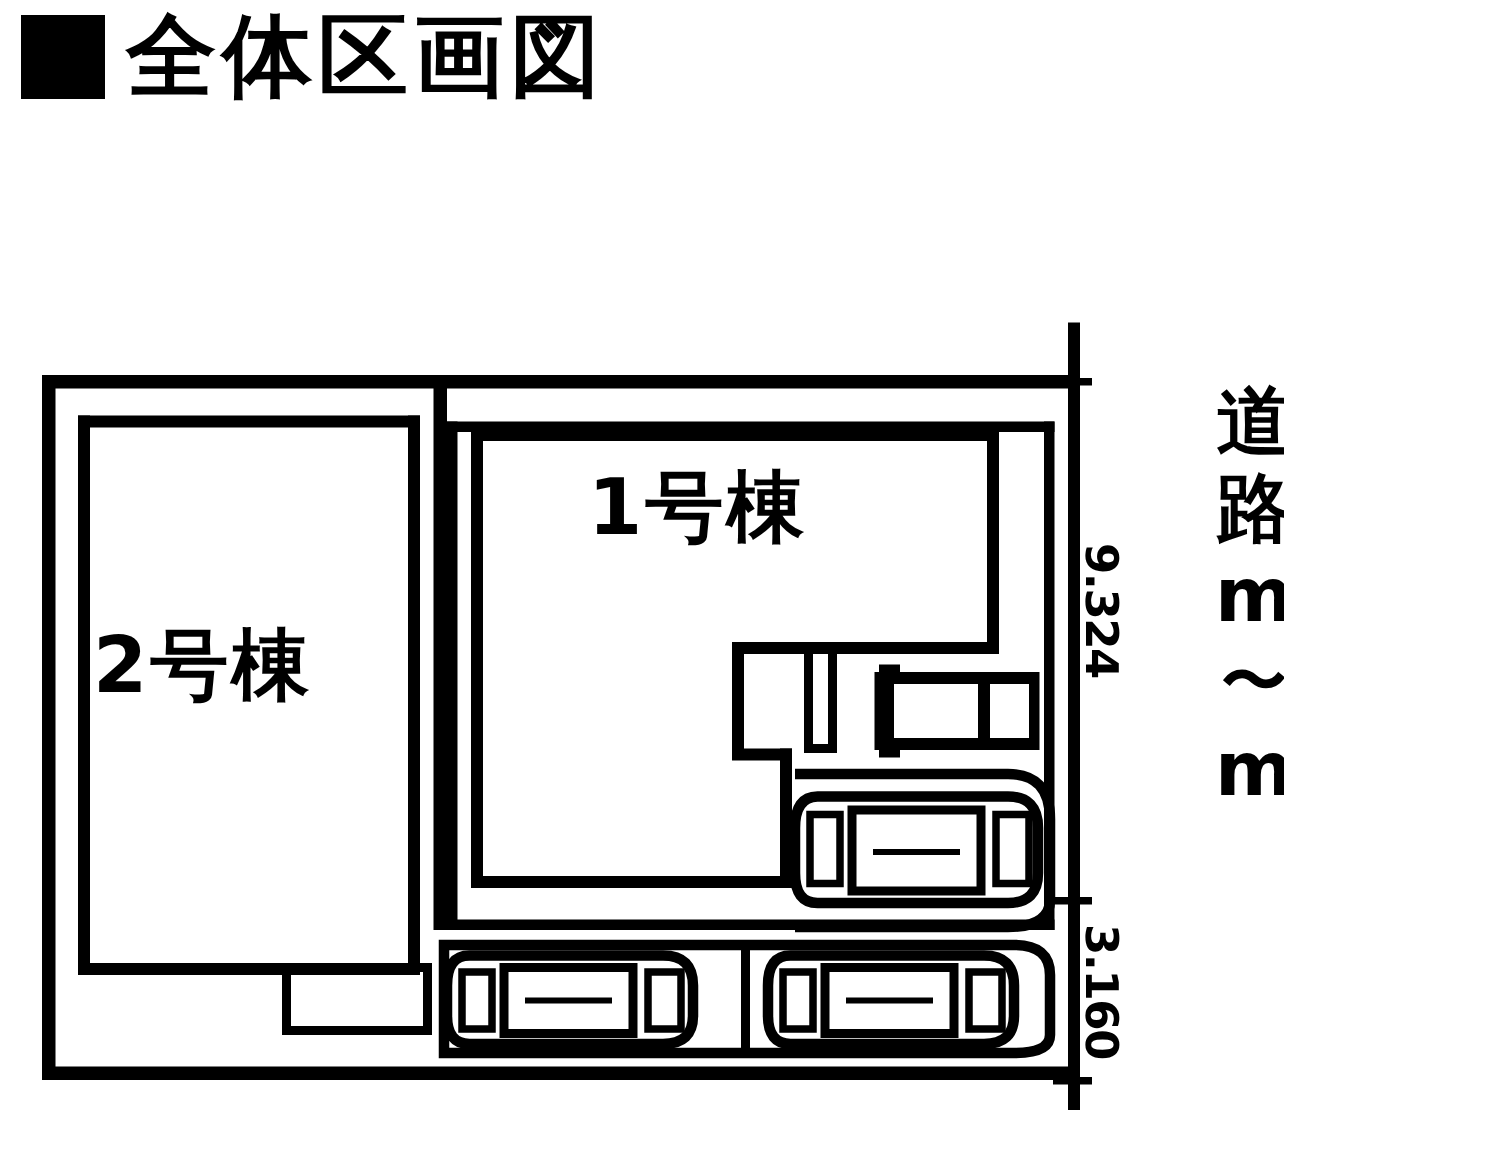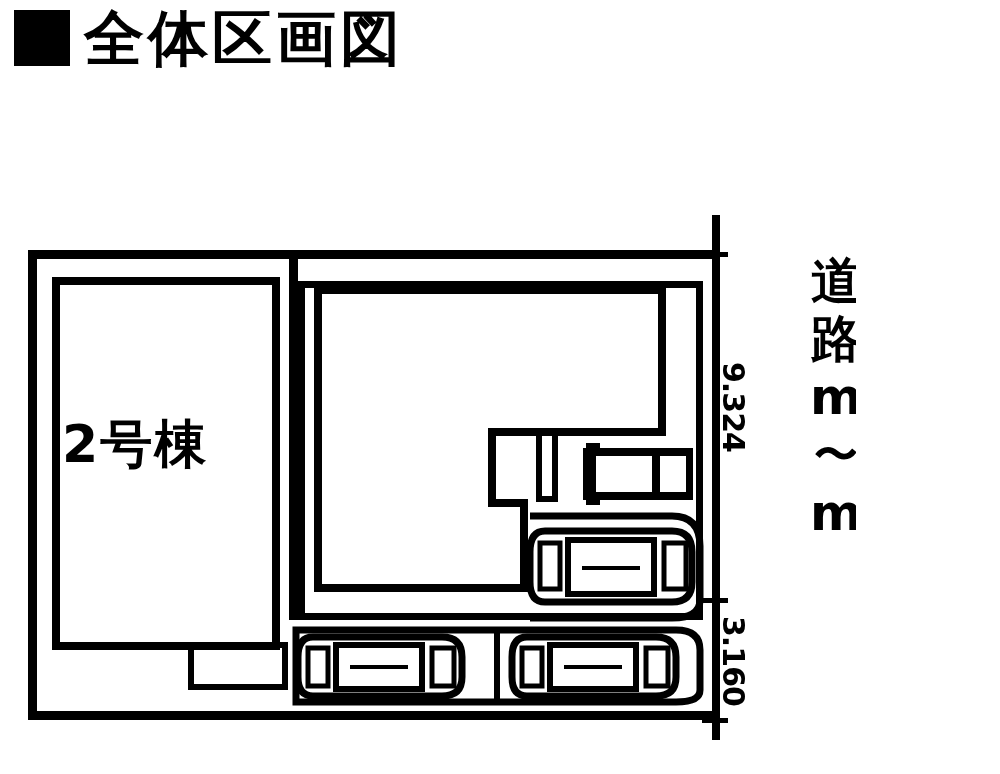--- a/index.html
+++ b/index.html
@@ -246,20 +246,21 @@
     <g>
       <path d="M527 637 Q512 637 512 657 L512 677 Q512 696 527 696 L656 696 Q676 696 676 677 L676 657 Q676 637 656 637 Z" fill="none" stroke="#000" stroke-width="7"></path>
       <rect x="550" y="645" width="86" height="44" fill="none" stroke="#000" stroke-width="6"></rect>
       <rect x="522" y="648" width="20" height="38" fill="none" stroke="#000" stroke-width="5"></rect>
       <rect x="646" y="648" width="22" height="38" fill="none" stroke="#000" stroke-width="5"></rect>
       <rect x="564" y="665" width="58" height="4" fill="#000"></rect>
     </g>
 
   </svg>
 
+  <div class="bldg-label" id="label-bldg1">1号棟</div>
   <div class="bldg-label" id="label-bldg2">2号棟</div>
 
   <div class="dim-vert" id="dim-9324">9.324</div>
   <div class="dim-vert" id="dim-3160">3.160</div>
 
   <div id="road-note">
     <span class="ln">道</span>
     <span class="ln">路</span>
     <span class="ln">m</span>
     <span class="ln tilde">〜</span>

